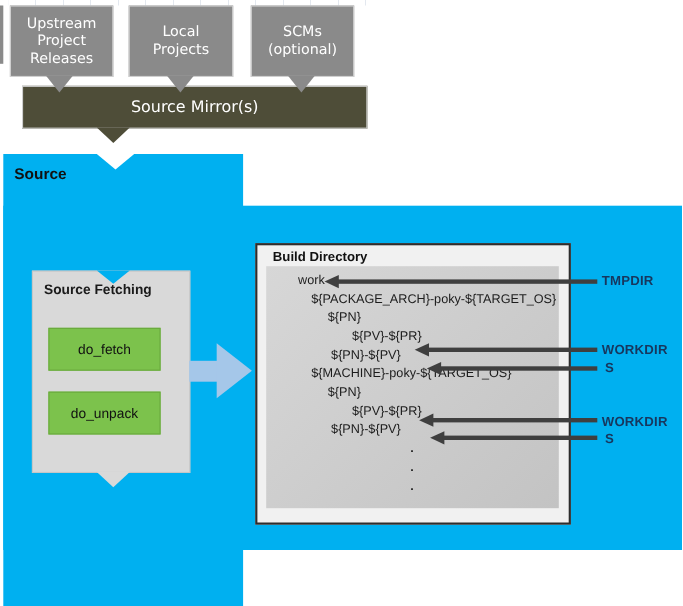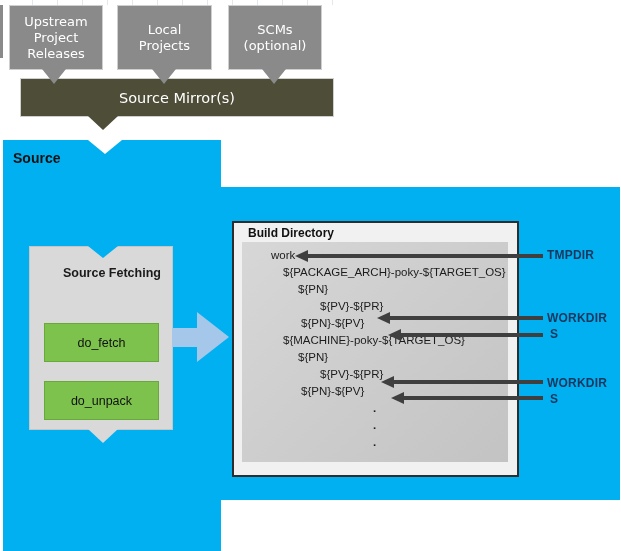--- a/index.html
+++ b/index.html
@@ -60,25 +60,25 @@
   .sf-notch{
     left:88px;top:246px;width:0;height:0;
     border-left:15px solid transparent;border-right:15px solid transparent;
     border-top:12px solid #00b0f0;z-index:3;
   }
   .sf-tail{
     left:88px;top:429px;width:0;height:0;
     border-left:15px solid transparent;border-right:15px solid transparent;
     border-top:14px solid #d9d9d9;z-index:3;
   }
-  .sf-title{left:40px;top:266px;font-size:12.5px;font-weight:bold;color:#1a1a1a;z-index:3;margin-left:23px;}
+  .sf-title{left:40px;top:256px;font-size:12.5px;font-weight:bold;color:#1a1a1a;z-index:3;}
   .task-box{
-    left:44px;width:115px;height:39px;background:#7cc24c;border:1px solid #69a93c;
+    left:44px;width:102px;height:39px;background:#7cc24c;border:1px solid #69a93c;
     box-sizing:border-box;display:flex;align-items:center;justify-content:center;
-    font-size:12.5px;color:#111111;z-index:3;margin-top:25px;
+    font-size:12.5px;color:#111111;z-index:3;
   }
   .task-fetch{top:298px;}
   .task-unpack{top:356px;}
 
   
   .flow-arrow-tail{left:172px;top:328px;width:26px;height:19px;background:#a5c7e9;z-index:2;}
   .flow-arrow-head{
     left:197px;top:312px;width:0;height:0;
     border-top:25px solid transparent;border-bottom:25px solid transparent;
     border-left:32px solid #a5c7e9;z-index:2;

